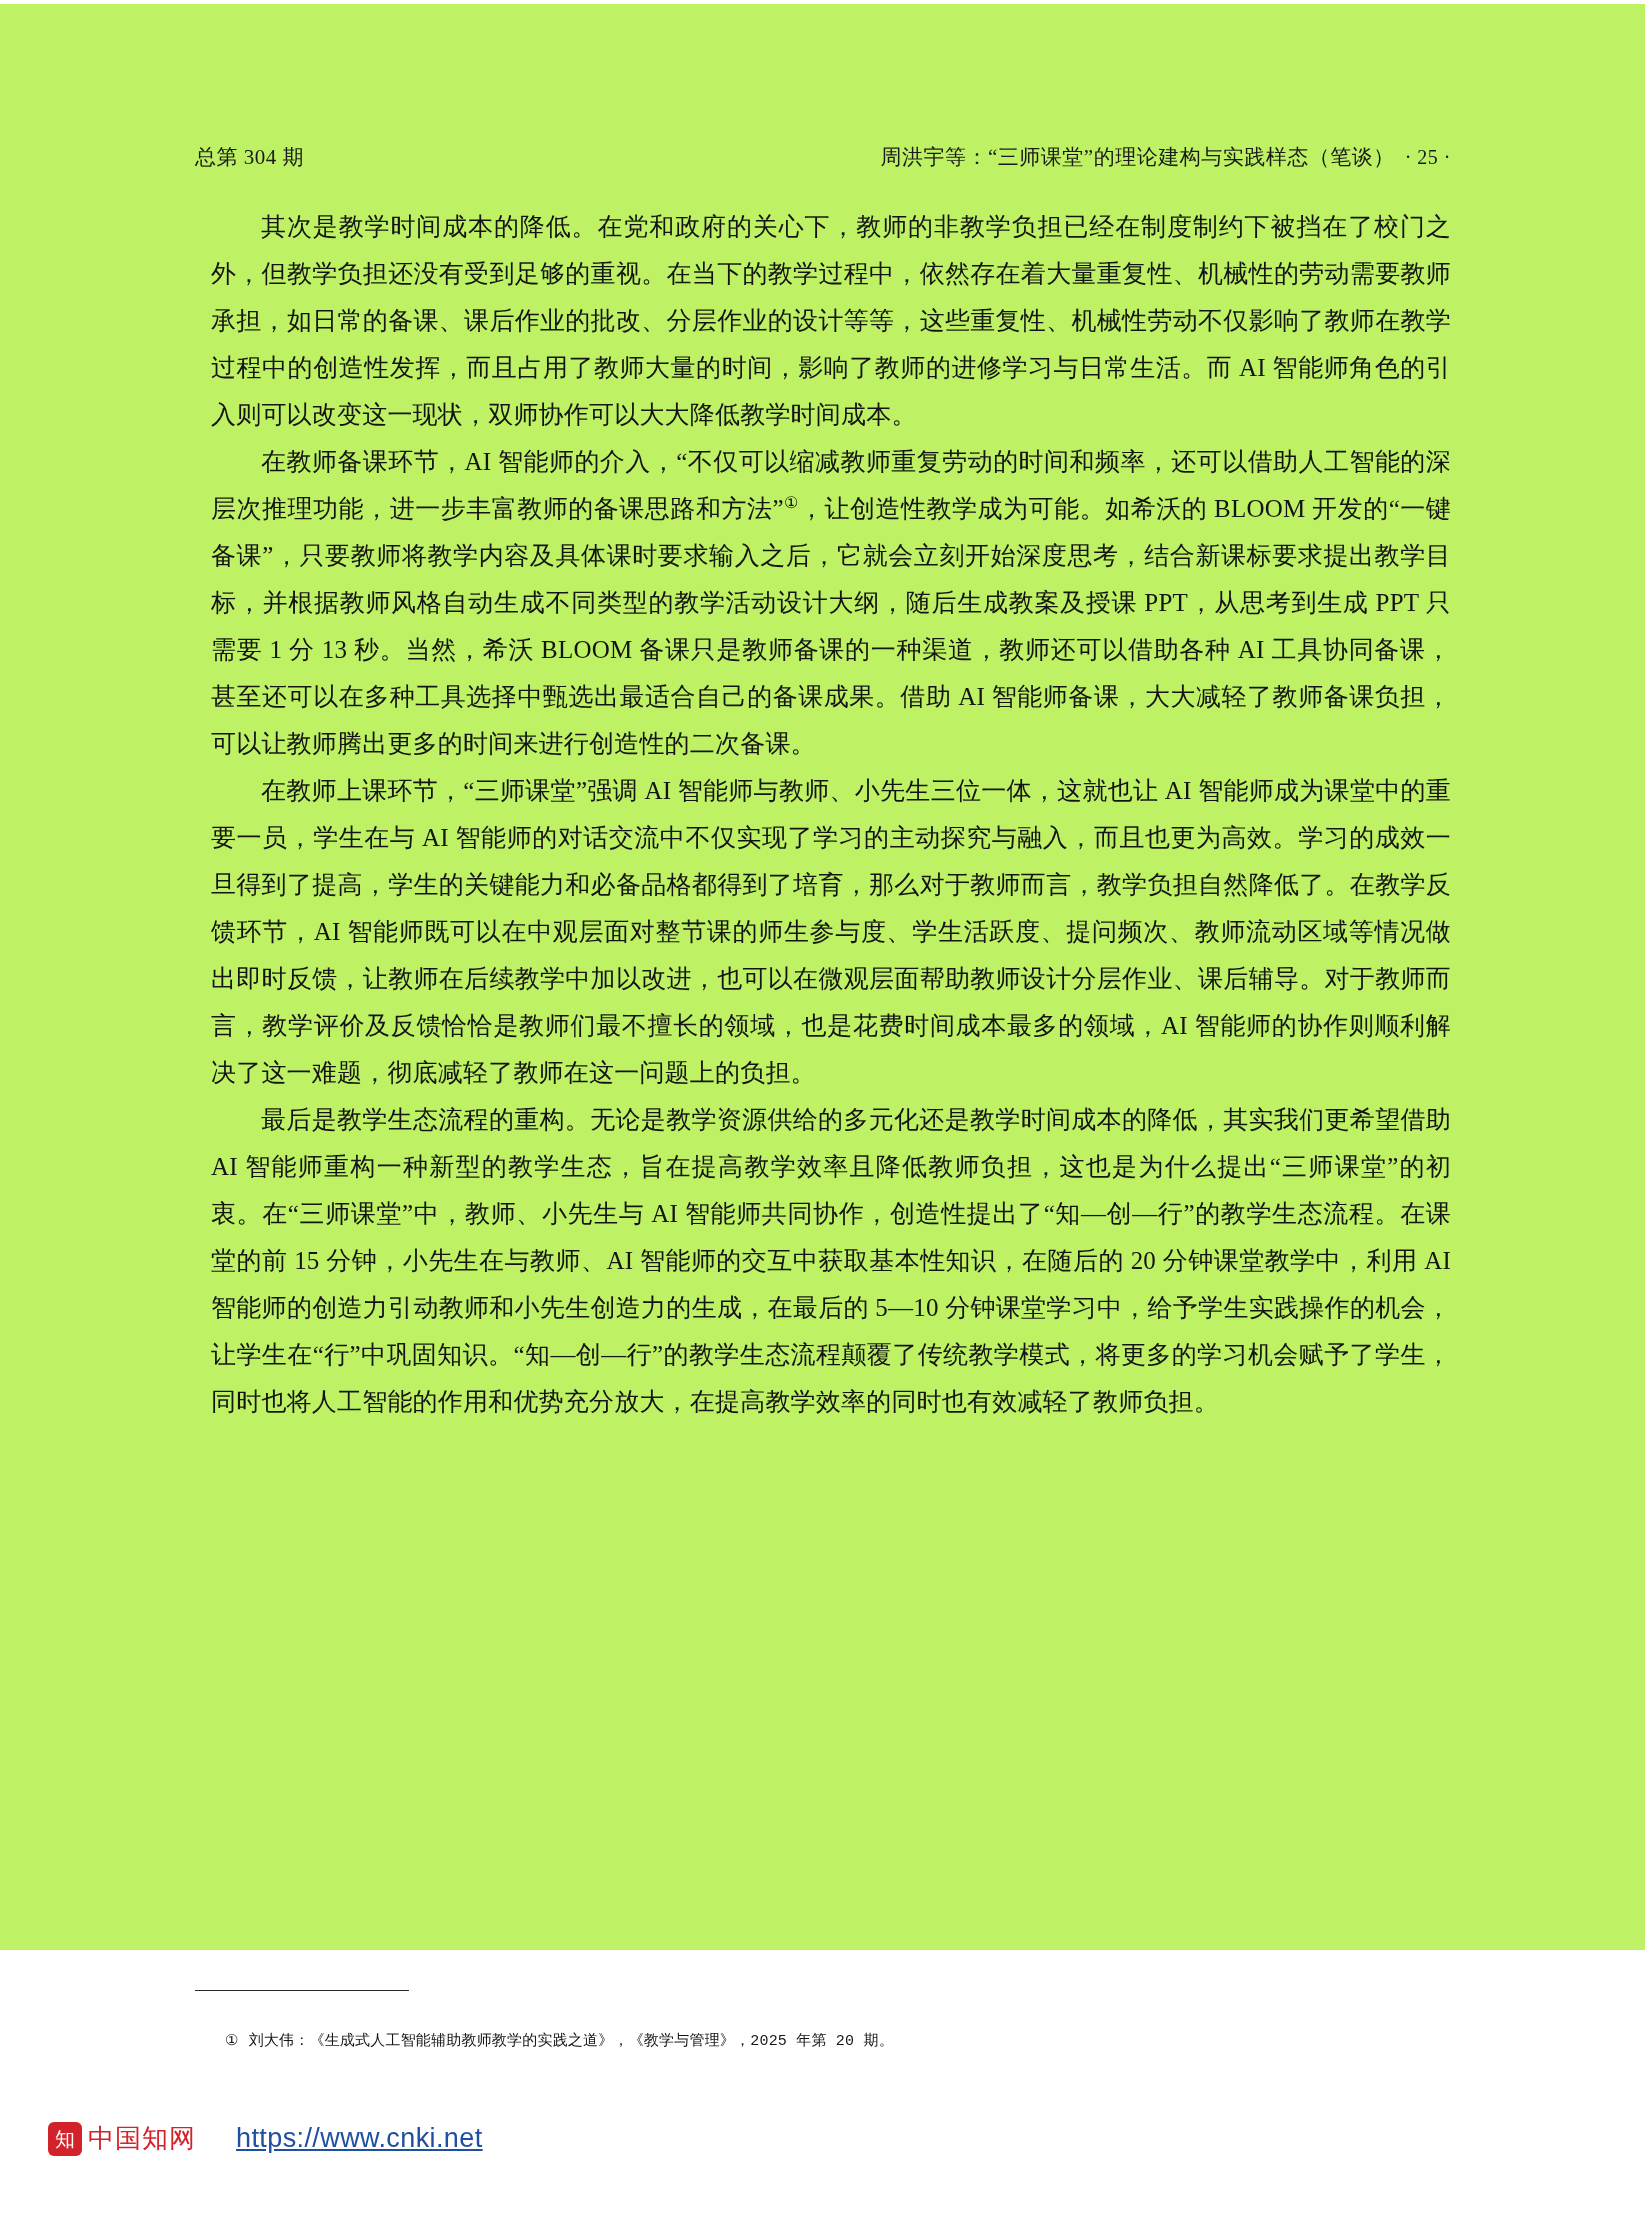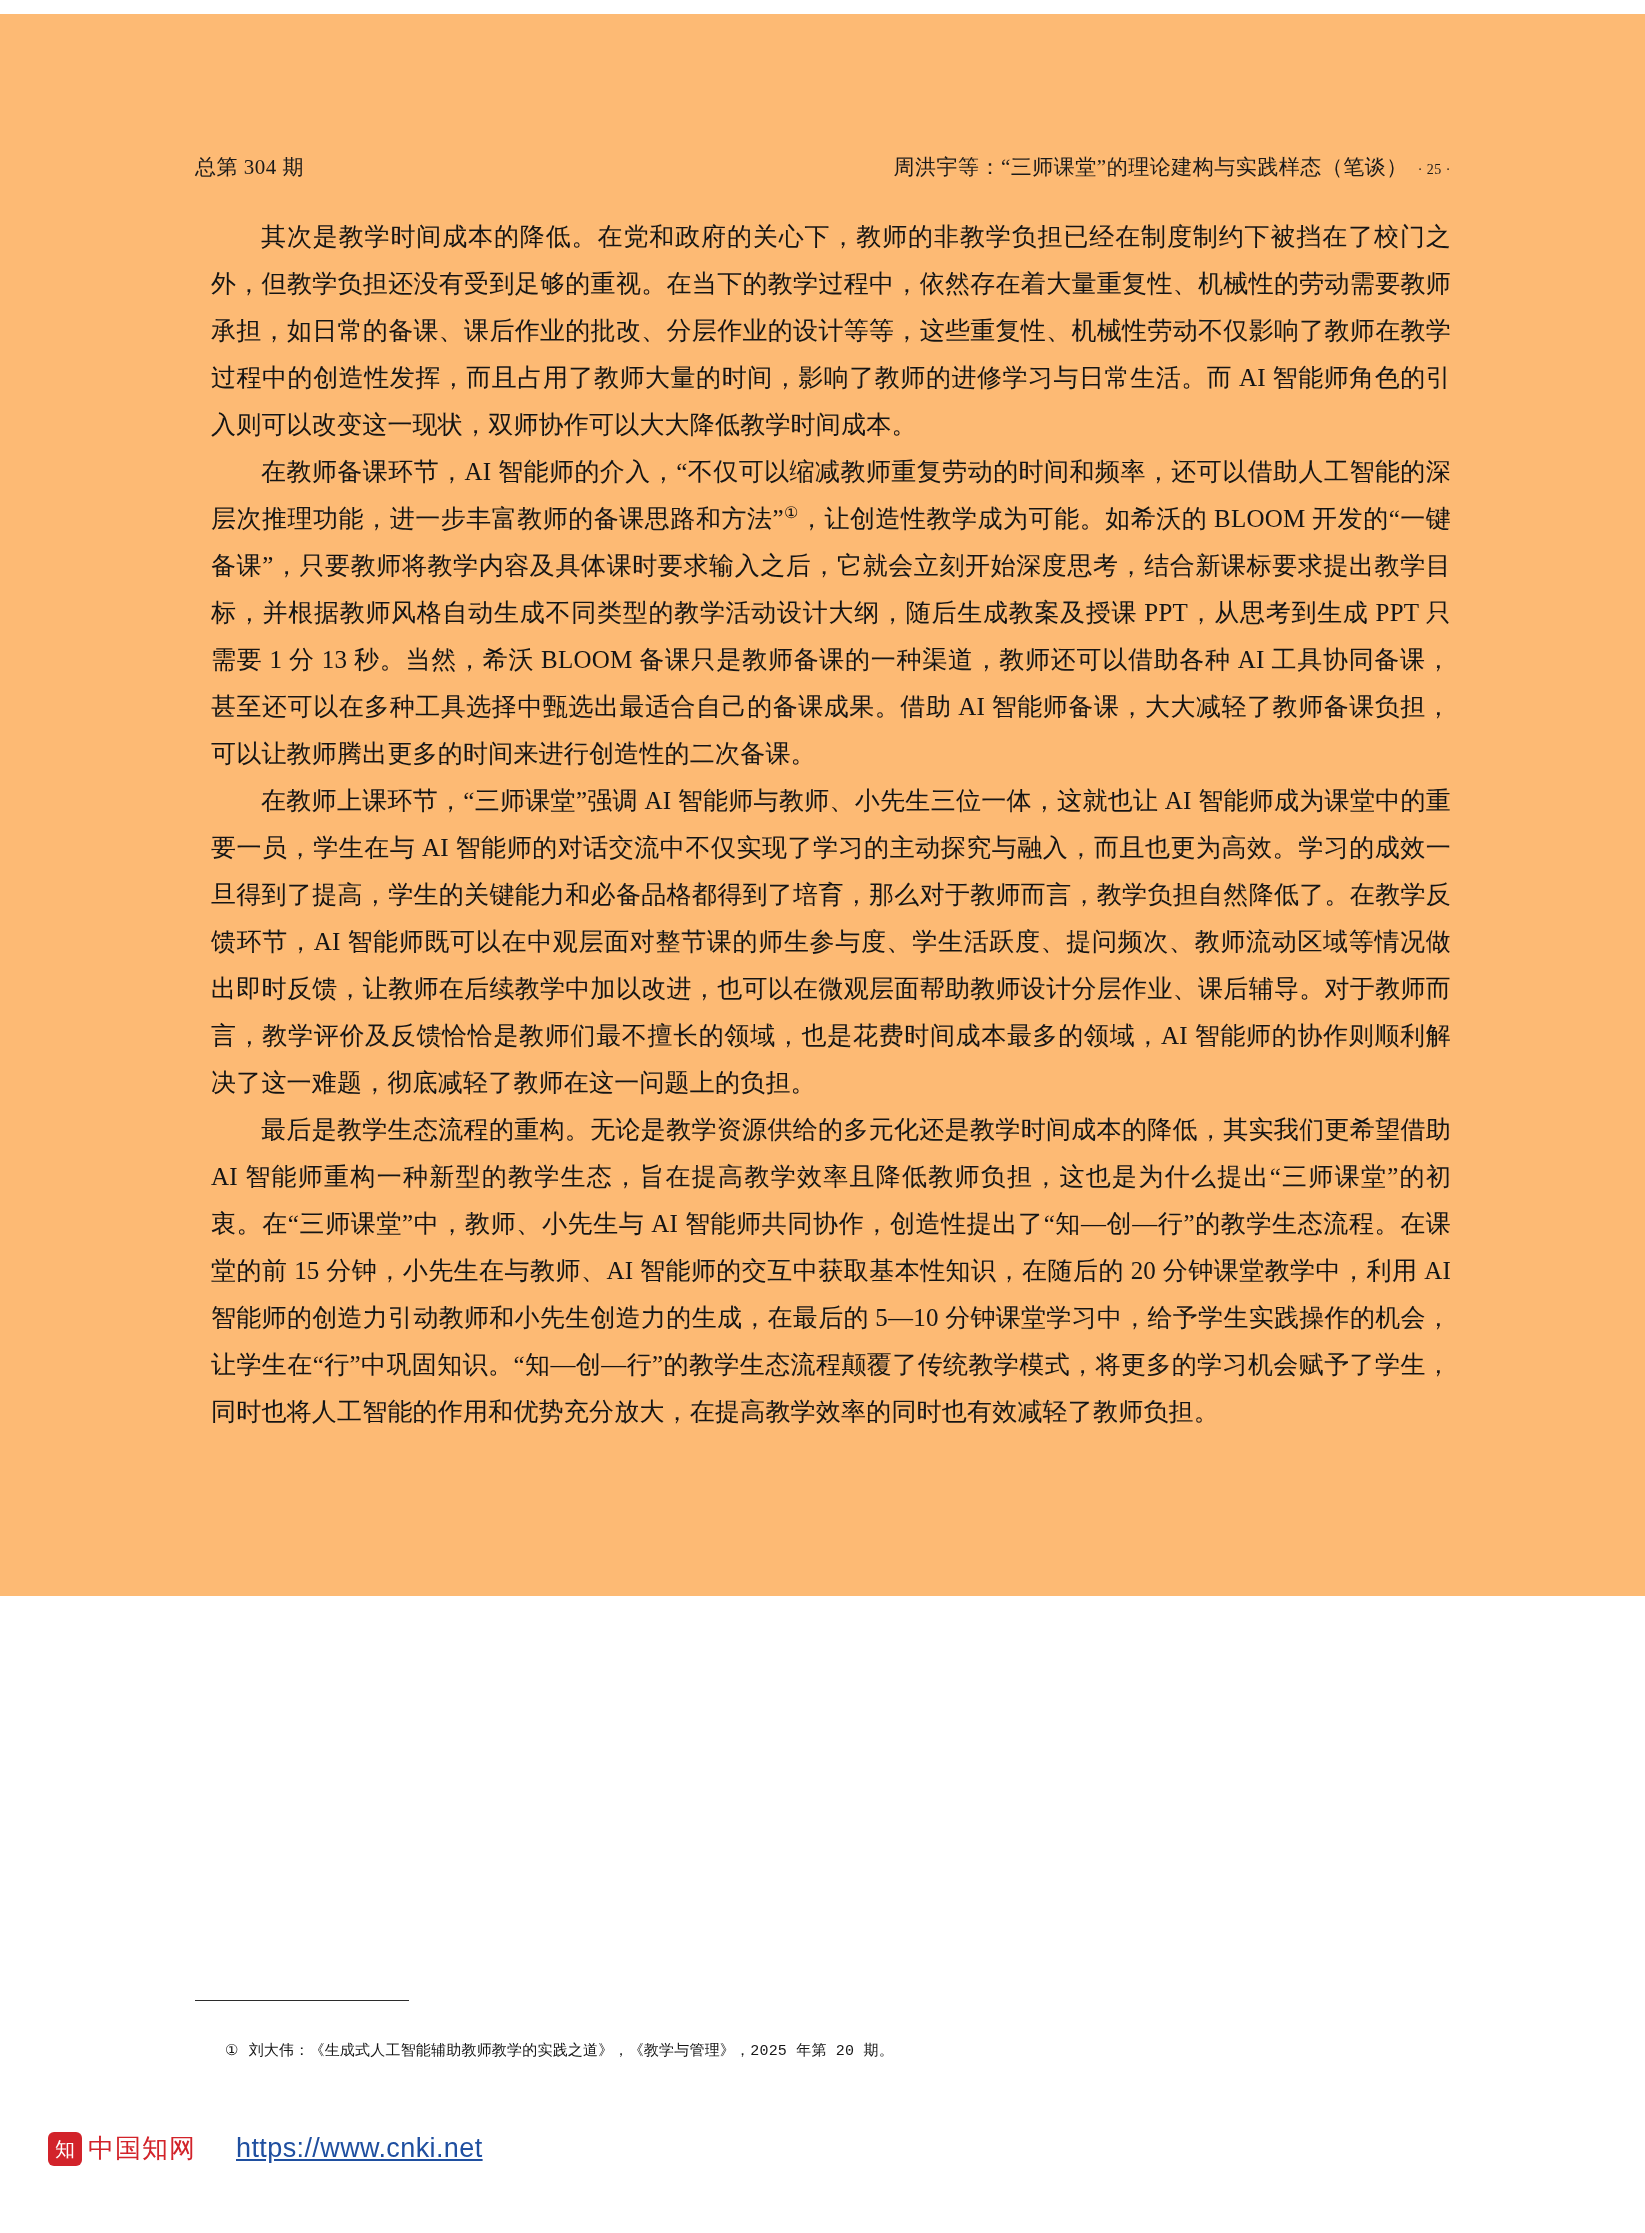--- a/index.html
+++ b/index.html
@@ -10,24 +10,24 @@
   body {
     width: 1646px;
     height: 2234px;
     position: relative;
     font-family: "Liberation Serif", "DejaVu Serif", serif;
     color: #1a1a1a;
     overflow: hidden;
   }
   .page {
     position: absolute;
-    left: 0; top: 14px;
+    left: 0; top: 4px;
     width: 1646px;
-    height: 1582px;
-    background: #fdba74;
+    height: 1946px;
+    background: #bef264;
   }
 
   
   .header {
     position: absolute;
     left: 195px;
     top: 139px;
     width: 1256px;
     display: flex;
     align-items: baseline;
@@ -40,21 +40,21 @@
   }
   .header .head-center {
     flex: 1;
     text-align: right;
     white-space: nowrap;
     margin: 0 10px;
     font-family: Liberation Serif, serif;
   }
   .header .head-right {
     white-space: nowrap;
-    font-size: 14px;
+    font-size: 20px;
   }
 
   
   .body-col {
     position: absolute;
     left: 195px;
     top: 199px;
     width: 1256px;
   }
   p.para {

